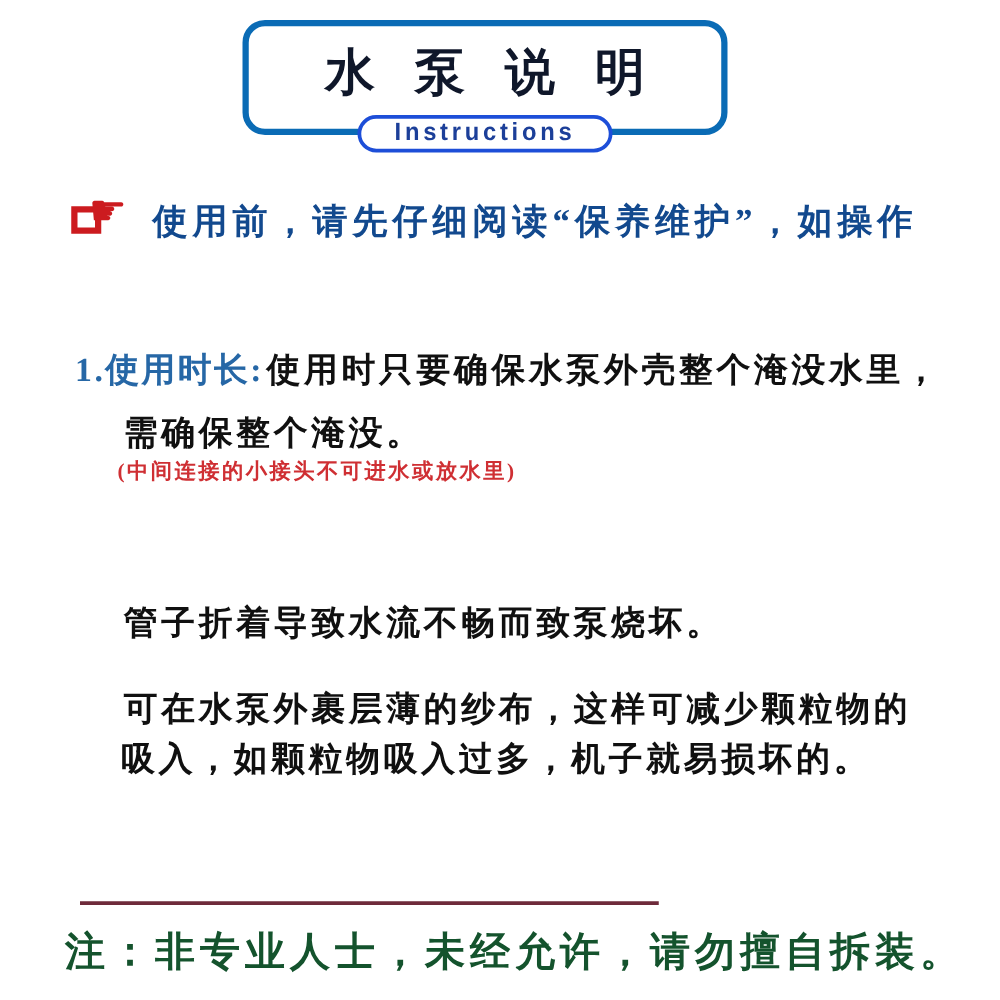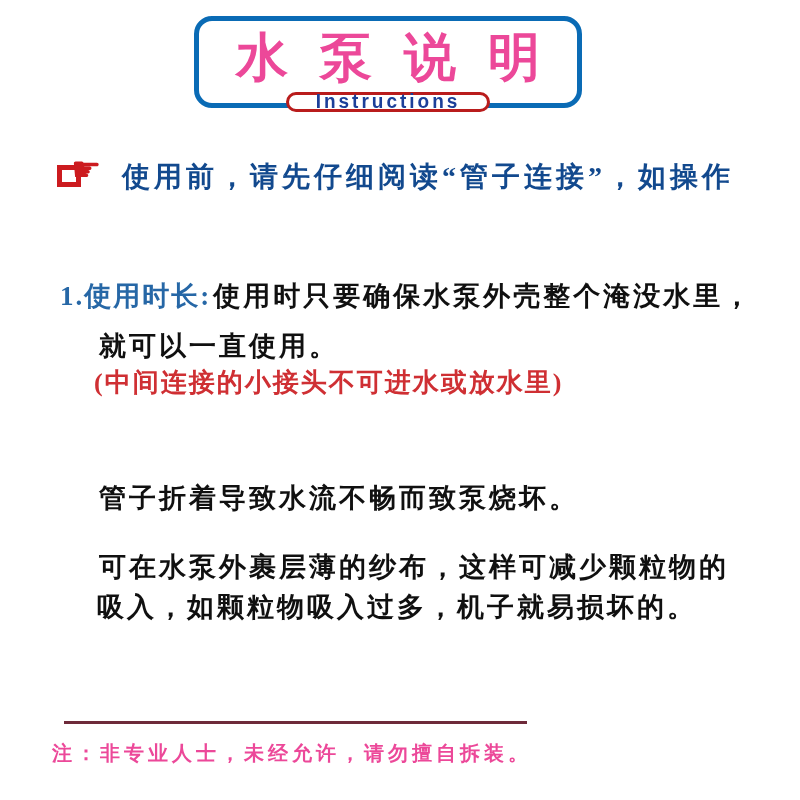--- a/index.html
+++ b/index.html
@@ -22,35 +22,35 @@
     left: 194px; top: 16px;
     width: 388px; height: 92px;
     border: 5px solid #0a6bb5;
     border-radius: 18px;
     background: #ffffff;
     display: flex;
     align-items: center;
     justify-content: center;
   }
   .title-text {
-    font-size: 52px;
+    font-size: 40px;
     font-weight: bold;
-    color: #ec4899;
+    color: #0f172a;
     letter-spacing: 32px;
     padding-left: 32px; 
     line-height: 1;
     white-space: nowrap;
     transform: translateY(-4px);
   }
   .subtitle-pill {
     position: absolute;
     left: 286px; top: 92px;
-    width: 204px; height: 20px;
+    width: 204px; height: 30px;
     background: #ffffff;
-    border: 3px solid #b91c1c;
+    border: 3px solid #1d4ed8;
     border-radius: 16px;
     display: flex;
     align-items: center;
     justify-content: center;
     z-index: 2;
   }
   .subtitle-text {
     font-family: "Liberation Sans", "DejaVu Sans", sans-serif;
     font-size: 19px;
     font-weight: bold;
@@ -101,21 +101,21 @@
     white-space: nowrap;
     text-align: right;
   }
   .item-label {
     color: #2667a6;
     letter-spacing: 2px;
     margin-right: 2px;
   }
   .item-note {
     position: absolute;
-    font-size: 26px;
+    font-size: 17px;
     font-weight: bold;
     color: #cf2f33;
     letter-spacing: 2px;
     white-space: nowrap;
   }
   .i1-l1 { left: 60px; top: 278px; }
   .i1-l2 { left: 99px; top: 328px; }
   .i1-nt { left: 94px; top: 365px; }
 
   .i2-l1 { left: 60px; top: 396px; }
@@ -132,47 +132,47 @@
   
   .divider {
     position: absolute;
     left: 64px; top: 721px;
     width: 463px; height: 3px;
     background: #6e2a3a;
   }
   .footer-note {
     position: absolute;
     left: 52px; top: 740px;
-    font-size: 20px;
+    font-size: 32px;
     font-weight: bold;
-    color: #ec4899;
+    color: #14532d;
     letter-spacing: 4px;
     white-space: nowrap;
   }
 </style>
 </head>
 <body>
 
 <div class="page">
 
   <div class="title-box">
     <div class="title-text">水泵说明</div>
   </div>
   <div class="subtitle-pill">
     <div class="subtitle-text">Instructions</div>
   </div>
 
   <span class="hand-icon">
     <span class="sq"></span>
     <span class="hand">☛</span>
   </span>
-  <div class="intro-line intro-line1">使用前，请先仔细阅读“管子连接”，如操作</div>
+  <div class="intro-line intro-line1">使用前，请先仔细阅读“保养维护”，如操作</div>
 
   <div class="item-line i1-l1"><span class="item-label">1.使用时长:</span><span>使用时只要确保水泵外壳整个淹没水里，</span></div>
-  <div class="item-line i1-l2">就可以一直使用。</div>
+  <div class="item-line i1-l2">需确保整个淹没。</div>
   <div class="item-note i1-nt">(中间连接的小接头不可进水或放水里)</div>
 
   <div class="item-line i2-l2">管子折着导致水流不畅而致泵烧坏。</div>
 
   <div class="item-line i3-l3">吸入，如颗粒物吸入过多，机子就易损坏的。</div>
   <div class="item-line i3-l2">可在水泵外裹层薄的纱布，这样可减少颗粒物的</div>
 
 
   <div class="divider"></div>
   <div class="footer-note">注：非专业人士，未经允许，请勿擅自拆装。</div>

